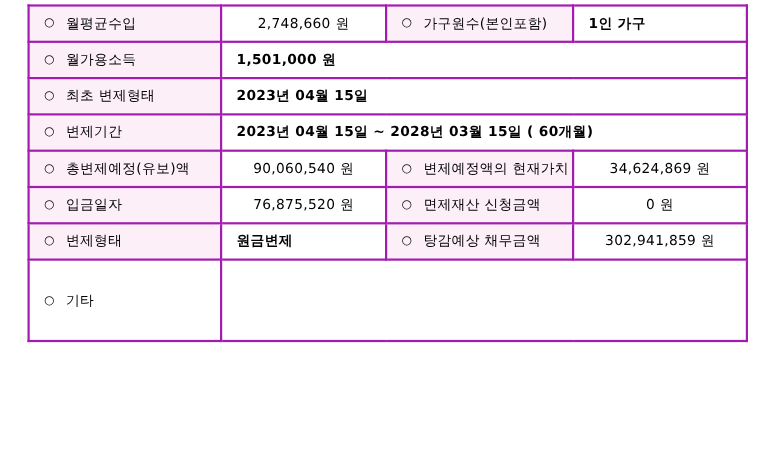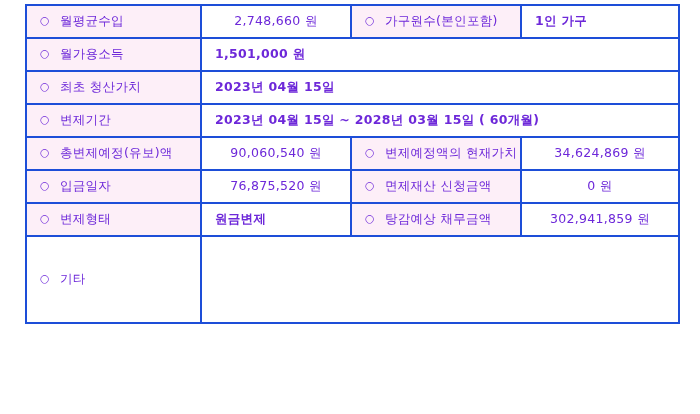--- a/index.html
+++ b/index.html
@@ -17,41 +17,41 @@
     left: 25px;
     top: 4px;
   }
   table.form {
     border-collapse: collapse;
     table-layout: fixed;
     width: 653px;
     border: 2px solid #4a4a4a;
   }
   td {
-    border: 2px solid #1d4ed8;
+    border: 2px solid #a21caf;
     font-size: 12.5px;
-    color: #6d28d9;
+    color: #000000;
     height: 33px;
     vertical-align: middle;
     padding: 0 13px;
     letter-spacing: 0.3px;
     white-space: nowrap;
     overflow: hidden;
   }
   td.label {
     background: #fdeff8;
     text-align: left;
   }
   td.label-plain {
     background: #ffffff;
     text-align: left;
   }
   td.vr { text-align: center; background: #ffffff; }
   td.vl { text-align: left;  background: #ffffff; font-weight: bold; }
-  tr.tall td { height: 87px; }
+  tr.tall td { height: 74px; }
   .bullet {
     display: inline-block;
     margin-right: 10px;
     font-size: 11px;
     position: relative;
     top: -1px;
   }
 </style>
 </head>
 <body>
@@ -73,21 +73,21 @@
         <td class="vl">1인 가구</td>
       </tr>
 
 
       <tr>
         <td class="label"><span class="bullet">○</span><span>월가용소득</span></td>
         <td class="vl" colspan="3">1,501,000 원</td>
       </tr>
 
       <tr>
-        <td class="label"><span class="bullet">○</span><span>최초 청산가치</span></td>
+        <td class="label"><span class="bullet">○</span><span>최초 변제형태</span></td>
         <td class="vl" colspan="3">2023년 04월 15일</td>
       </tr>
 
       <tr>
         <td class="label"><span class="bullet">○</span><span>변제기간</span></td>
         <td class="vl" colspan="3">2023년 04월 15일 ~ 2028년 03월 15일 ( 60개월)</td>
       </tr>
 
       <tr>
         <td class="label"><span class="bullet">○</span><span>총변제예정(유보)액</span></td>

